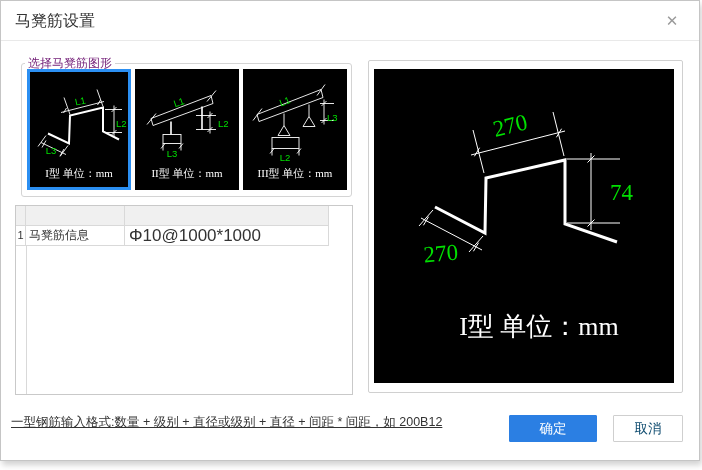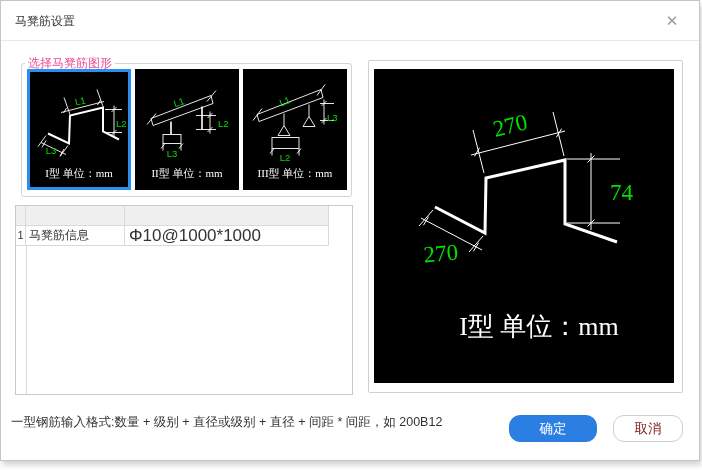--- a/index.html
+++ b/index.html
@@ -8,29 +8,29 @@
     font-family: "Liberation Sans", "DejaVu Sans", sans-serif;
     background:#ffffff; position:relative; overflow:hidden;
   }
   .dialog {
     position:absolute; left:0; top:0; width:700px; height:461px;
     background:#fff; border:1px solid #c5c5c5;
     box-shadow: 2px 4px 6px rgba(0,0,0,0.18);
   }
   
   .dlg-header { position:absolute; left:0; top:0; right:0; height:40px; border-bottom:1px solid #e9e9e9; }
-  .dlg-title { position:absolute; left:14px; top:0; line-height:40px; font-size:12px; color:#333; }
+  .dlg-title { position:absolute; left:14px; top:0; line-height:40px; font-size:16px; color:#333; }
   .dlg-close { position:absolute; right:15px; top:0; width:24px; line-height:40px; text-align:center;
                font-size:15px; color:#9a9a9a; cursor:pointer; background:none; border:none;
                font-family:"Liberation Sans",sans-serif; }
   
   .groupbox { position:absolute; left:20px; top:62px; width:331px; height:134px;
               border:1px solid #d4d4d4; border-radius:3px; }
   .groupbox-legend { position:absolute; left:3px; top:-9px; background:#fff; padding:0 3px;
-                     font-size:12px; color:#ec4899; }
+                     font-size:12px; color:#701a75; }
   .thumbs { position:absolute; left:5px; top:5px; display:flex; gap:4px; }
   .thumb { width:104px; height:121px; background:#000; border:3px solid #000; cursor:pointer; }
   .thumb.selected { border-color:#2b8ff2; }
   .thumb svg { display:block; width:100%; height:100%; }
   
   .grid { position:absolute; left:14px; top:204px; width:338px; height:190px;
           border:1px solid #c9c9c9; background:#fff; font-size:12px; color:#333;
           display:flex; flex-direction:column; }
   .g-head { display:flex; height:20px; }
   .g-head .cell { background:#f0f0f0; border-right:1px solid #d9d9d9; border-bottom:1px solid #d9d9d9; }
@@ -41,25 +41,25 @@
   .cell.c2  { width:204px; line-height:19px; padding-left:4px; font-size:17px; }
   .g-filler { flex:1; }
   .g-rest { flex:1; position:relative; }
   .g-rest .num-ext { position:absolute; left:10px; top:0; bottom:0; width:0; border-right:1px solid #d9d9d9; }
   
   .preview-panel { position:absolute; left:367px; top:59px; width:315px; height:333px;
                    border:1px solid #d0d0d0; border-radius:2px; background:#fff; }
   .preview-canvas { position:absolute; left:5px; top:8px; width:300px; height:314px; display:block; }
   
   .note { position:absolute; left:10px; top:412px; width:485px; font-size:12.5px; color:#333;
-          line-height:1.45; }
-  .btn { position:absolute; top:414px; height:27px; border-radius:11px; font-size:13.5px;
+          line-height:1.45;text-decoration:underline; }
+  .btn { position:absolute; top:414px; height:27px; border-radius:1px; font-size:13.5px;
          cursor:pointer; font-family:"Liberation Sans",sans-serif; }
   .btn-ok { left:508px; width:88px; background:#2b7fe3; color:#fff; border:1px solid #2b7fe3; }
-  .btn-cancel { left:612px; width:70px; background:#fff; color:#7f1d1d; border:1px solid #cfcfcf; }
+  .btn-cancel { left:612px; width:70px; background:#fff; color:#0c4a6e; border:1px solid #cfcfcf; }
   
   .cad-thick { stroke:#fff; stroke-width:3; fill:none; }
   .cad-thin  { stroke:#fff; stroke-width:1; fill:none; }
   .cad-green { fill:#00e100; font-family:"Liberation Serif","DejaVu Serif",serif; }
   .cad-white-text { fill:#fff; font-family:"Liberation Serif","DejaVu Serif",serif; }
   .t-thick { stroke:#fff; stroke-width:2; fill:none; }
   .t-thin  { stroke:#fff; stroke-width:0.9; fill:none; }
   .t-green { fill:#00e100; font-size:9.5px; font-family:"Liberation Sans","DejaVu Sans",sans-serif; }
   .t-cap   { fill:#fff; font-size:11px; font-family:"Liberation Serif","DejaVu Serif",serif; }
 </style>

